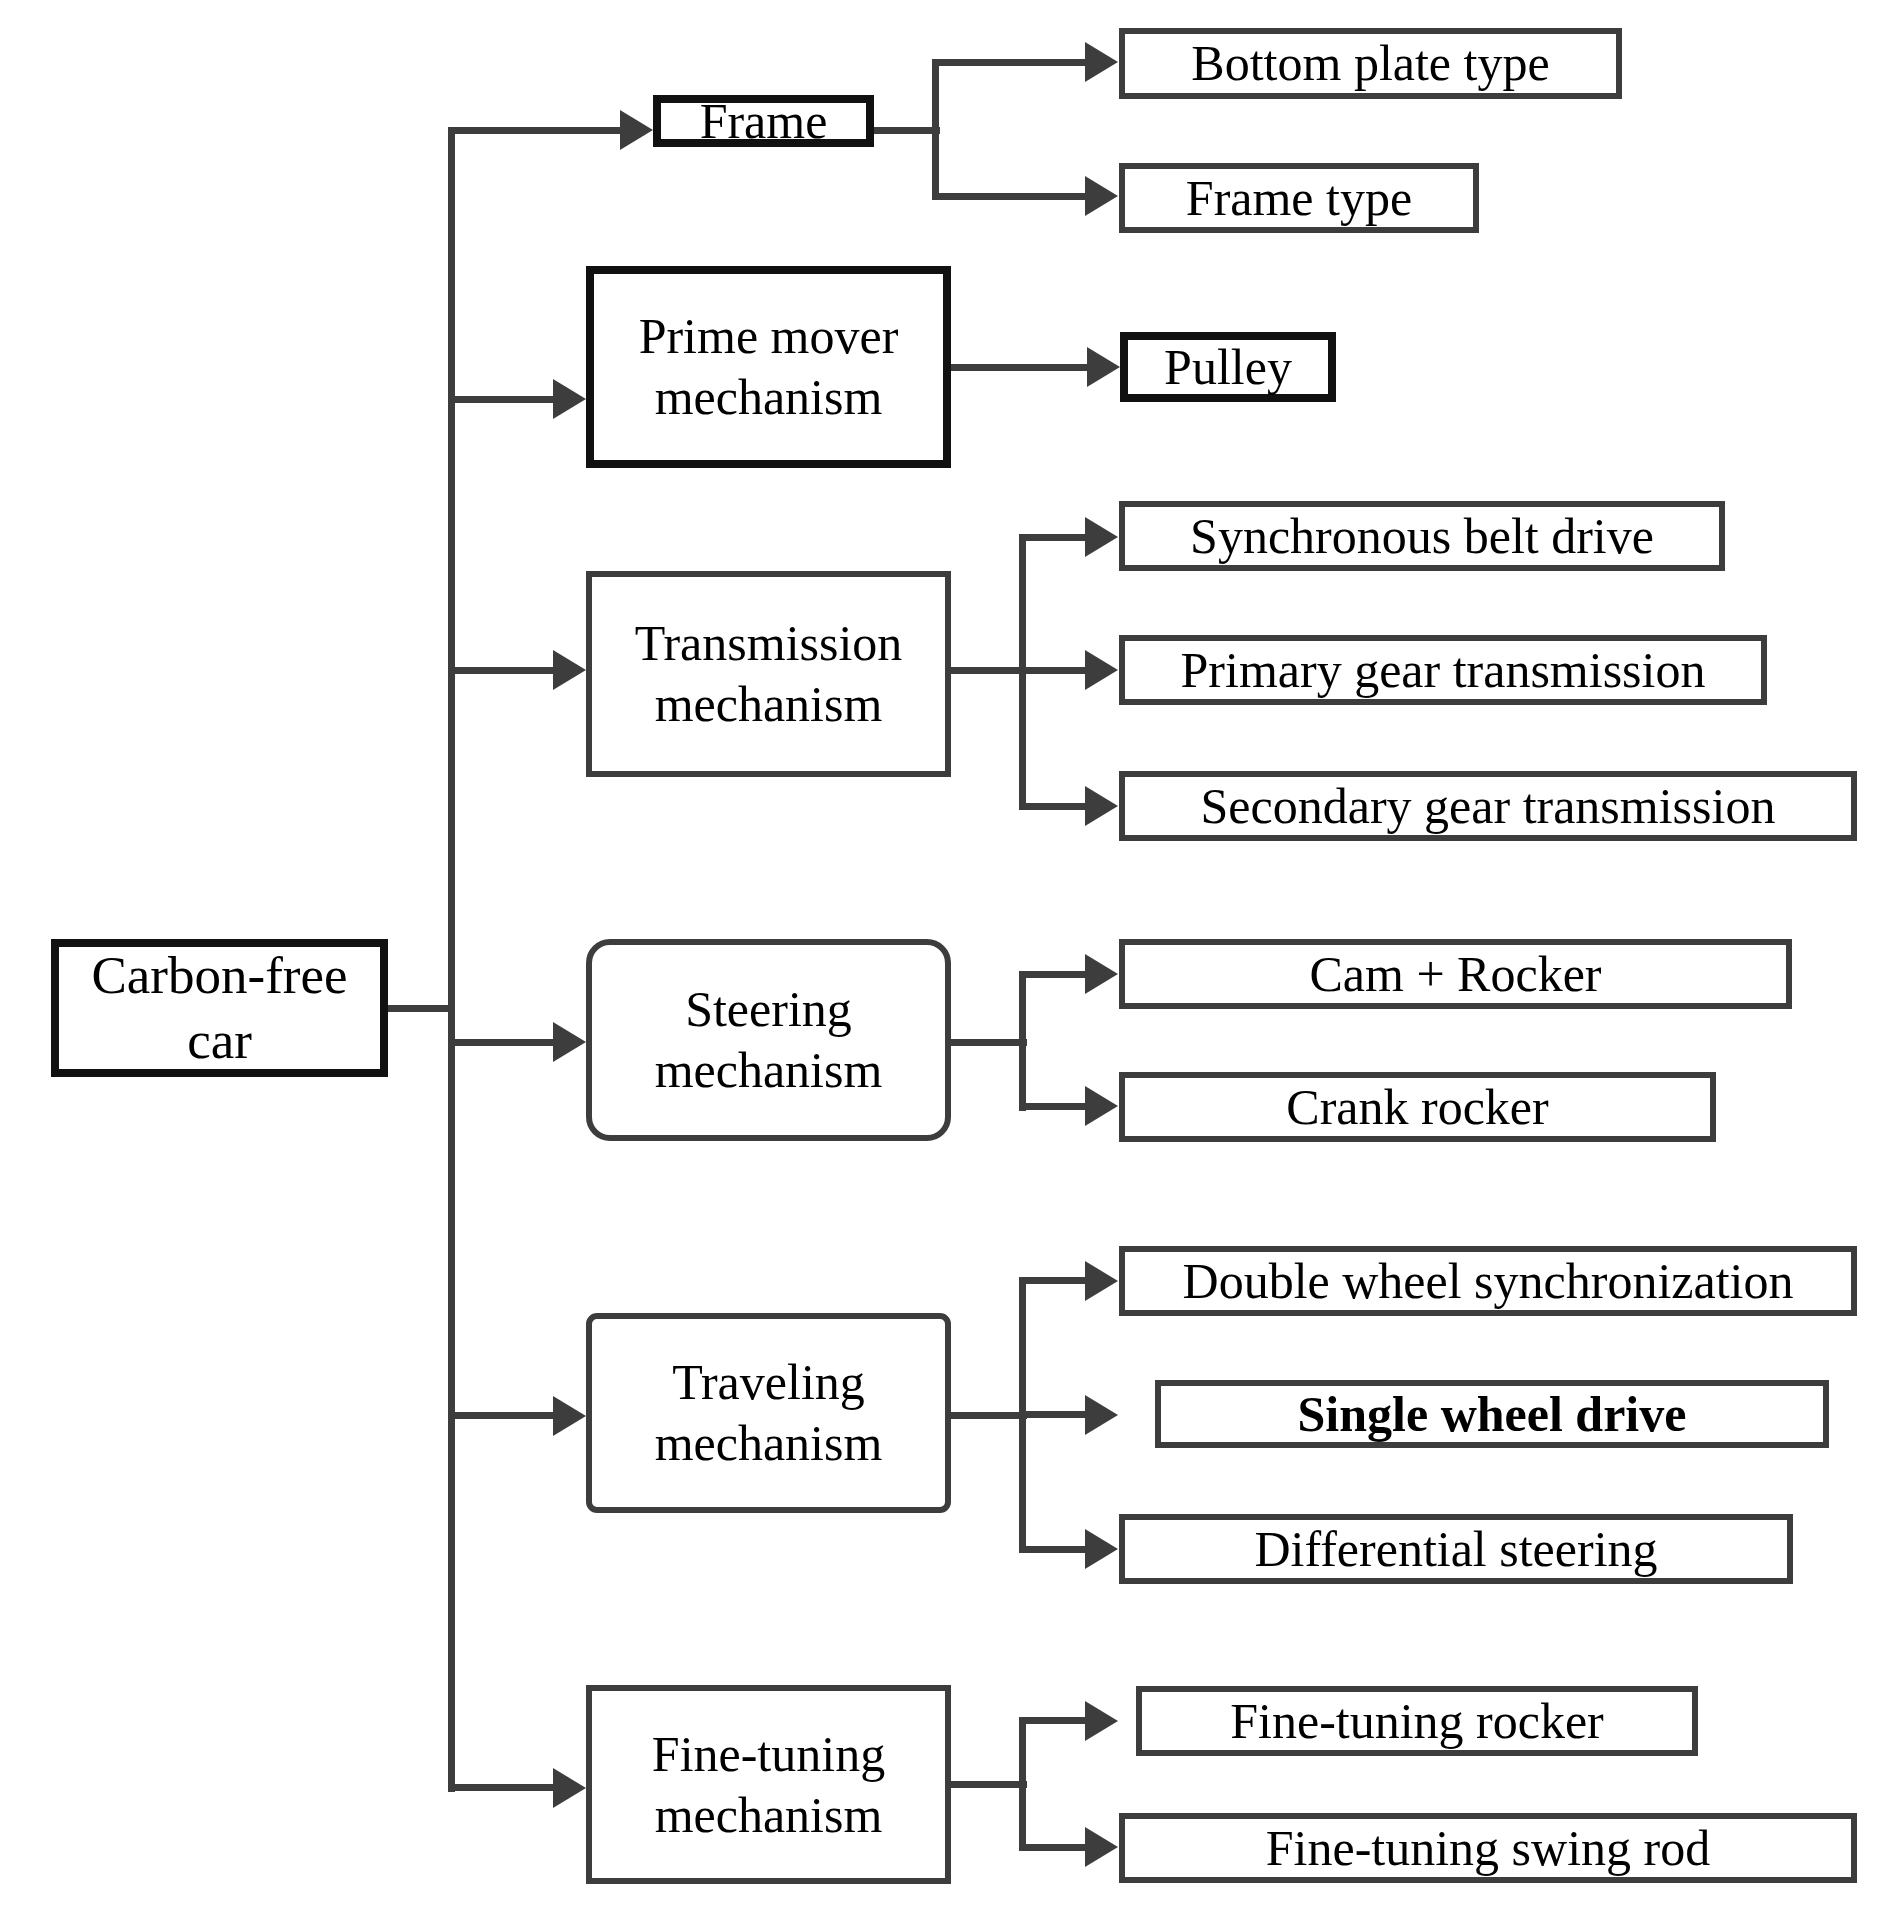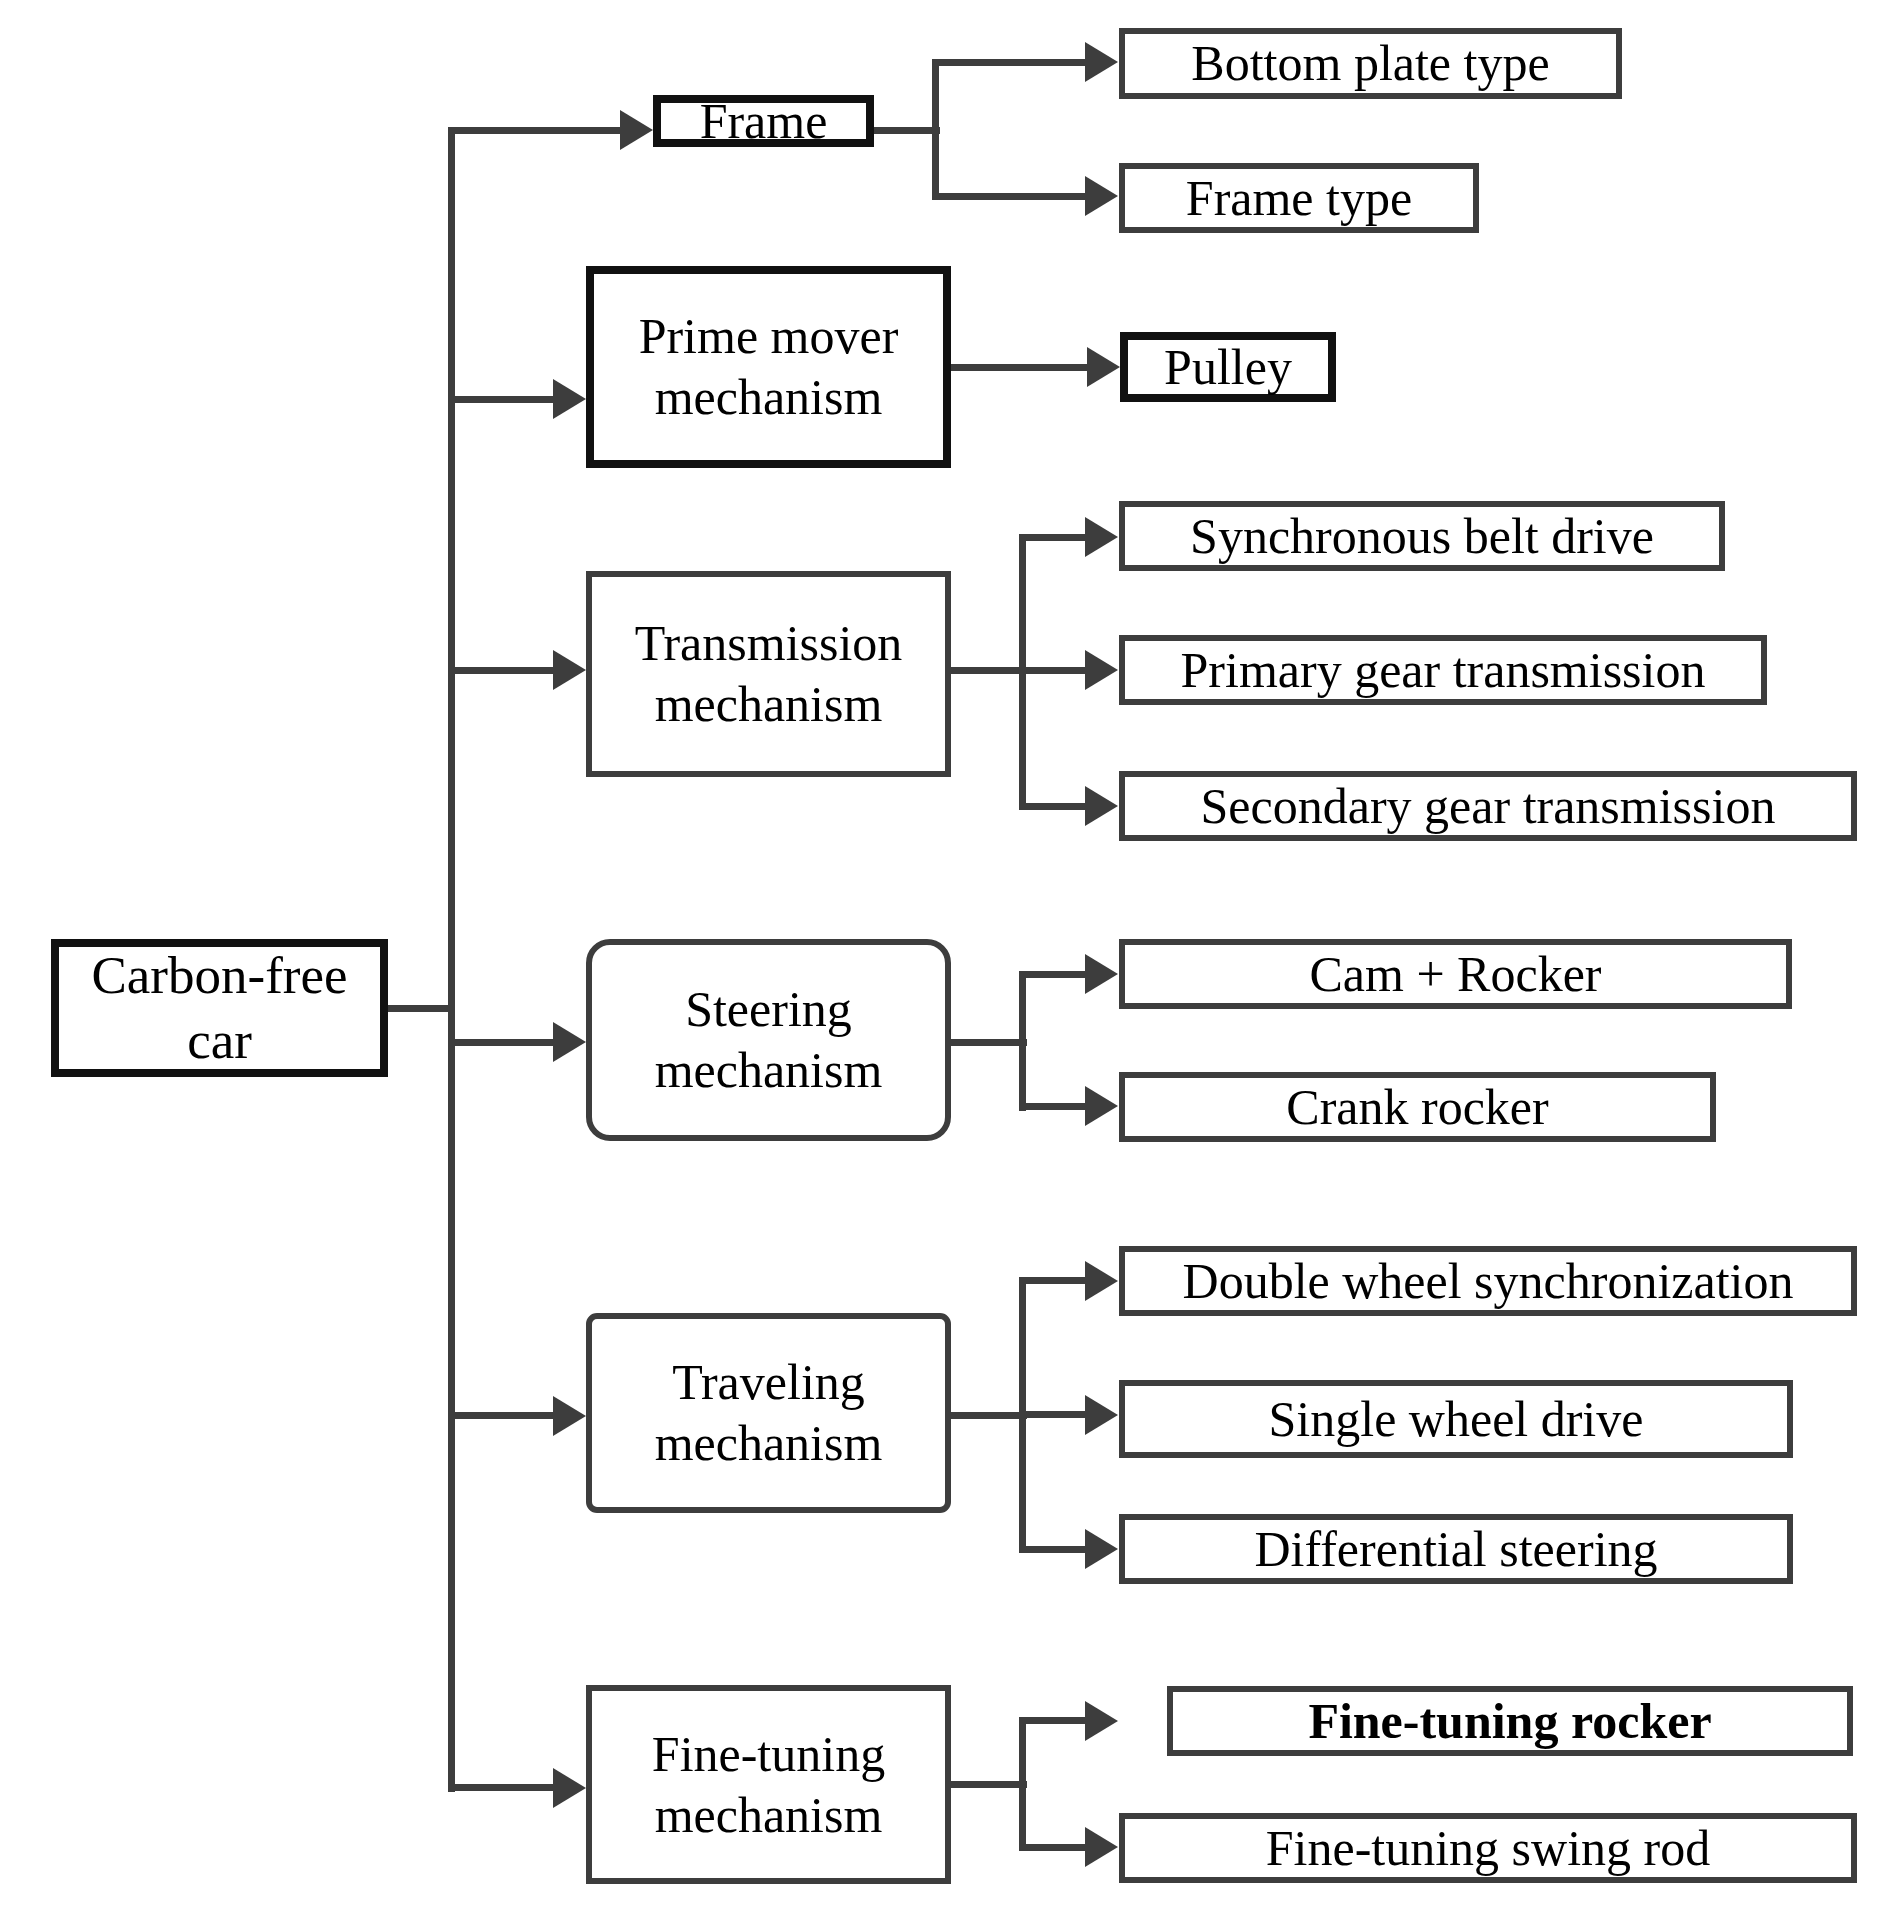--- a/index.html
+++ b/index.html
@@ -166,28 +166,28 @@
   <div class="node" style="left:1119px; top:939px; width:673px; height:70px;">
     <span>Cam + Rocker</span>
   </div>
   <div class="node" style="left:1119px; top:1072px; width:597px; height:70px;">
     <span>Crank rocker</span>
   </div>
 
   <div class="node" style="left:1119px; top:1246px; width:738px; height:70px;">
     <span>Double wheel synchronization</span>
   </div>
-  <div class="node" style="left:1119px; top:1380px; width:674px; height:78px;">
+  <div class="node" style="left:1155px; top:1380px; width:674px; height:68px;font-weight:bold;">
     <span>Single wheel drive</span>
   </div>
   <div class="node" style="left:1119px; top:1514px; width:674px; height:70px;">
     <span>Differential steering</span>
   </div>
 
-  <div class="node" style="left:1167px; top:1686px; width:686px; height:70px;font-weight:bold;">
+  <div class="node" style="left:1136px; top:1686px; width:562px; height:70px;">
     <span>Fine-tuning rocker</span>
   </div>
   <div class="node" style="left:1119px; top:1813px; width:738px; height:70px;">
     <span>Fine-tuning swing rod</span>
   </div>
 
 </div>
 
 
 </body></html>

